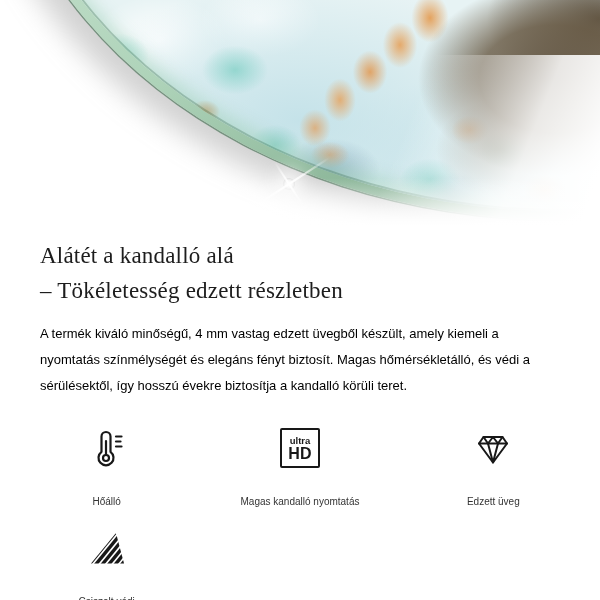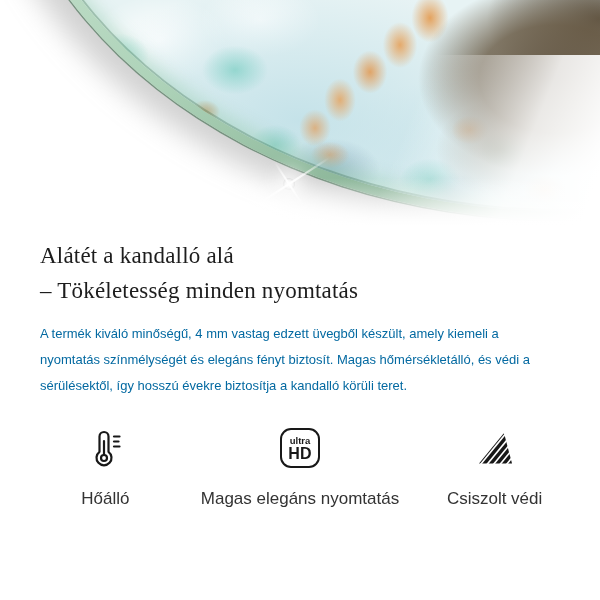--- a/index.html
+++ b/index.html
@@ -91,35 +91,35 @@
 
   
   .content { position:relative; padding:8px 40px 0 40px; }
   .title {
     font-family:"Liberation Serif", serif;
     font-weight:400; font-size:23px; line-height:35px;
     color:#1d1d1d; letter-spacing:0.2px;
   }
   .desc {
     margin-top:13px; max-width:524px;
-    font-size:13px; line-height:26px; color:#0369a1;
+    font-size:13px; line-height:26px; color:#000000;
   }
 
   
   .features {
     margin:26px 0 0 -30px; width:580px;
     display:grid; grid-template-columns:repeat(3,1fr); row-gap:18px;
   }
   .feature { display:flex; flex-direction:column; align-items:center; }
   .icon-box { height:46px; display:flex; align-items:center; justify-content:center; }
-  .feature-label { margin-top:18px; font-size:17px; color:#333; white-space:nowrap; }
+  .feature-label { margin-top:25px; font-size:10px; color:#333; white-space:nowrap; }
 
   .icon-svg { display:block; }
   .hd-badge {
-    width:36px; height:36px; border:2.5px solid #181818; border-radius:11px;
+    width:36px; height:36px; border:2.5px solid #181818; border-radius:2px;
     display:flex; flex-direction:column; align-items:center; justify-content:center;
     color:#181818; background:#fff;
   }
   .hd-top { font-size:9.5px; font-weight:600; line-height:10px; }
   .hd-bottom { font-size:16px; font-weight:700; line-height:15px; letter-spacing:0.3px; }
 </style>
 </head>
 <body>
 
 <div class="page">
@@ -134,21 +134,21 @@
         <span class="ray-v"></span>
         <span class="core"></span>
     </div>
     <div class="fade-right"></div>
     <div class="fade-bottom"></div>
   </div>
 
   <div class="content">
     <div class="title">
       <div>Alátét a kandalló alá</div>
-      <div>– Tökéletesség minden nyomtatás</div>
+      <div>– Tökéletesség edzett részletben</div>
     </div>
     <div class="desc">A termék kiváló minőségű, 4 mm vastag edzett üvegből készült, amely kiemeli a nyomtatás színmélységét és elegáns fényt biztosít. Magas hőmérsékletálló, és védi a sérülésektől, így hosszú évekre biztosítja a kandalló körüli teret.</div>
 
     <div class="features">
 
       <div class="feature">
         <div class="icon-box">
           <svg class="icon-svg" width="40" height="40" viewBox="0 0 40 40" fill="none" stroke="#181818" stroke-width="2.2" stroke-linecap="round" stroke-linejoin="round">
             <path d="M23.5 23.8 V8.5 a4.5 4.5 0 0 0 -9 0 V23.8 a7.5 7.5 0 1 0 9 0 Z"></path>
             <line x1="19" y1="13" x2="19" y2="27"></line>
@@ -161,24 +161,35 @@
         <div class="feature-label">Hőálló</div>
       </div>
 
       <div class="feature">
         <div class="icon-box">
           <div class="hd-badge">
             <span class="hd-top">ultra</span>
             <span class="hd-bottom">HD</span>
           </div>
         </div>
-        <div class="feature-label">Magas elegáns nyomtatás</div>
-      </div>
-
-
+        <div class="feature-label">Magas kandalló nyomtatás</div>
+      </div>
+
+
+      <div class="feature">
+        <div class="icon-box">
+          <svg class="icon-svg" width="40" height="40" viewBox="0 0 40 40" fill="none" stroke="#181818" stroke-width="2" stroke-linecap="round" stroke-linejoin="round">
+            <path d="M10.5 9 H29.5 L34 15.5 L20 34.5 L6 15.5 Z"></path>
+            <path d="M6 15.5 H34"></path>
+            <path d="M10.5 9 L15 15.5 L20 9 L25 15.5 L29.5 9"></path>
+            <path d="M15 15.5 L20 34.5 M25 15.5 L20 34.5"></path>
+          </svg>
+        </div>
+        <div class="feature-label">Edzett üveg</div>
+      </div>
 
       <div class="feature">
         <div class="icon-box">
           <svg class="icon-svg" width="40" height="40" viewBox="0 0 40 40">
             <defs>
               <clipPath id="tri-clip">
                   <polygon points="4,35.5 29,5 37,35.5"></polygon>
                 </clipPath>
             </defs>
             <g clip-path="url(#tri-clip)" stroke="#181818" stroke-width="3.4">

